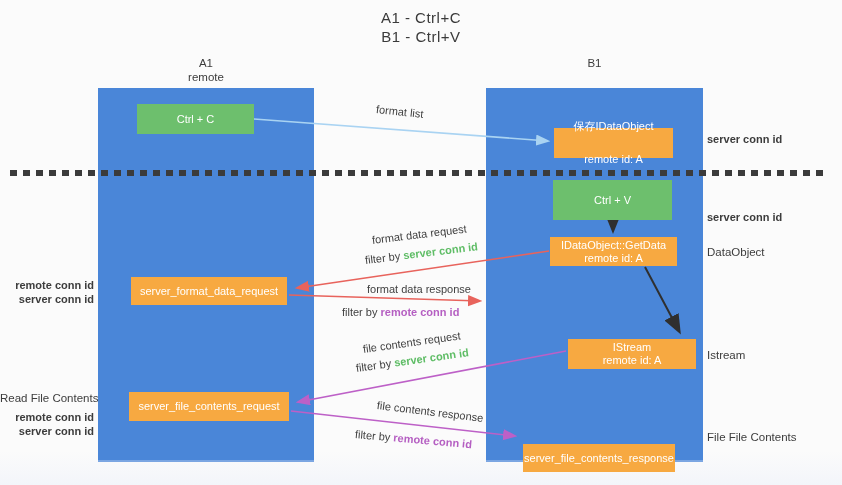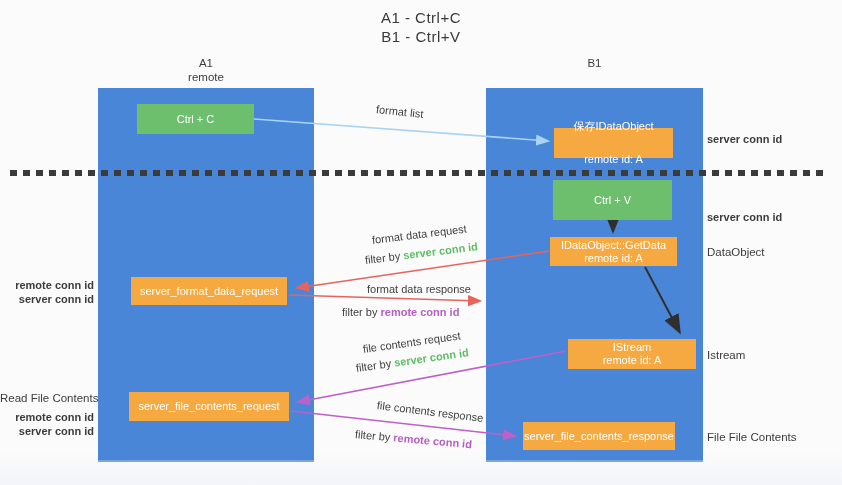--- a/index.html
+++ b/index.html
@@ -133,21 +133,21 @@
 
   <div class="node orange" style="left:568px;top:339px;width:128px;height:30px;">
     <div>IStream</div>
     <div>remote id: A</div>
   </div>
 
   <div class="node orange" style="left:129px;top:392px;width:160px;height:29px;">
     <div>server_file_contents_request</div>
   </div>
 
-  <div class="node orange" style="left:523px;top:422px;width:152px;height:28px;">
+  <div class="node orange" style="left:523px;top:444px;width:152px;height:28px;">
     <div>server_file_contents_response</div>
   </div>
 
   <div class="arrow-label" style="left:376px;top:103px;transform:rotate(6deg);">format list</div>
 
   <div class="arrow-label" style="left:372px;top:234px;transform:rotate(-7deg);">format data request</div>
   <div class="arrow-label" style="left:365px;top:254px;transform:rotate(-7deg);">
     <span>filter by </span><span class="conn-green">server conn id</span>
   </div>
 

